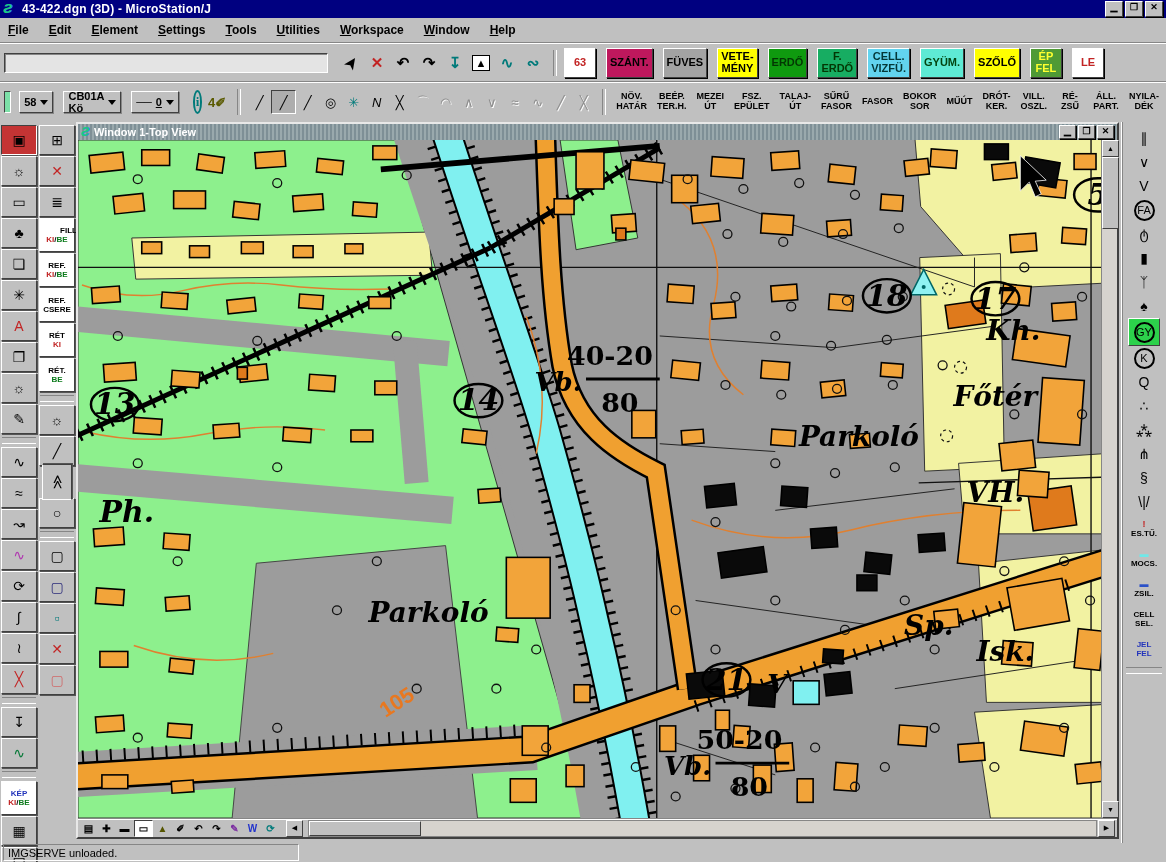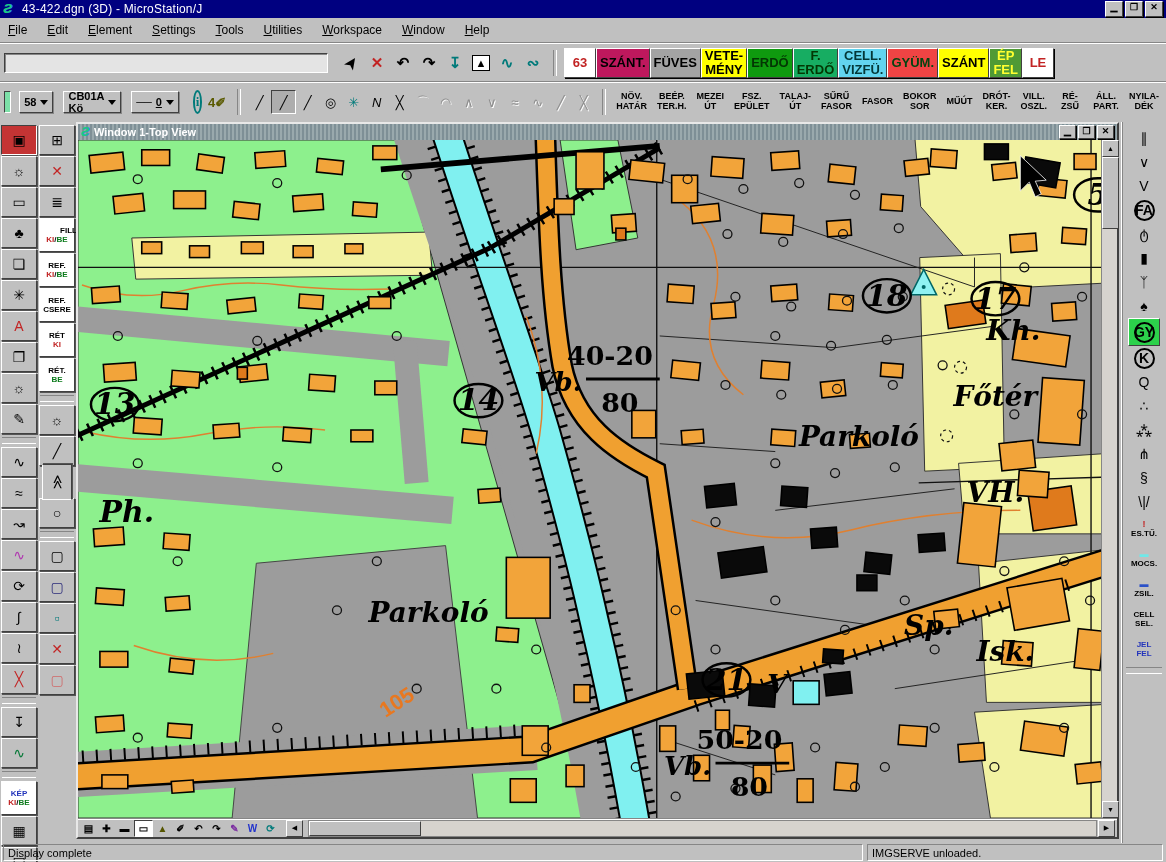--- a/index.html
+++ b/index.html
@@ -3,40 +3,40 @@
 <meta charset="utf-8">
 <style>
   html,body{margin:0;padding:0;}
   body{width:1166px;height:862px;overflow:hidden;background:#c0c0c0;
        font-family:"Liberation Sans",sans-serif;-webkit-font-smoothing:none;}
   .app{position:relative;width:1166px;height:862px;background:#c0c0c0;display:flex;flex-direction:column;}
   
   .titlebar{height:18px;background:#000080;color:#fff;display:flex;align-items:center;gap:5px;padding:0 3px;flex:none;}
   .app-icon{width:14px;height:14px;background:#000080;color:#19d27a;font-weight:bold;font-size:13px;line-height:13px;
             font-style:italic;text-shadow:1px 0 #2f7df0;flex:none;}
-  .tb-title{font-size:12px;font-weight:normal;letter-spacing:.2px;}
+  .tb-title{font-size:12px;font-weight:bold;letter-spacing:.2px;}
   .win-btns{margin-left:auto;display:flex;gap:2px;}
   .wbtn{width:16px;height:14px;background:#c0c0c0;border:1px solid;border-color:#fff #404040 #404040 #fff;
         box-shadow:1px 1px 0 #000;font-size:9px;line-height:11px;text-align:center;color:#000;font-weight:bold;}
   
   .menubar{height:24px;display:flex;align-items:center;gap:20px;padding-left:8px;flex:none;border-bottom:1px solid #868686;box-shadow:0 1px 0 #fff;}
-  .menu-item{display:inline-block;font-size:12px;color:#000;}
+  .menu-item{display:inline-block;font-size:12px;color:#000;font-weight:bold;}
   .menu-item::first-letter{text-decoration:underline;}
   
   .tbrow{display:flex;align-items:center;gap:2px;padding:2px 4px;flex:none;border-top:1px solid #fff;}
   .tb1{height:33px;}
   .tb2{height:36px;border-top:1px solid #868686;box-shadow:inset 0 1px 0 #fff;}
   .keyin{width:316px;height:18px;border:1px solid;border-color:#404040 #fff #fff #404040;box-shadow:inset 1px 1px 0 #868686;
          background:#e4e4e4;margin-right:8px;font-size:12px;padding:0 3px;}
   .ibtn{width:26px;height:24px;display:flex;align-items:center;justify-content:center;font-size:15px;color:#000;background:transparent;}
   .ibtn.boxed span{border:1px solid #000;background:#fff;padding:0 3px;font-size:11px;line-height:14px;}
   .sep{width:2px;height:26px;border-left:1px solid #868686;border-right:1px solid #fff;margin:0 5px;flex:none;}
   .lu-btn{height:26px;min-width:24px;padding:1px 3px;display:flex;align-items:center;justify-content:center;
           border:1px solid;border-color:#fff #404040 #404040 #fff;box-shadow:1px 1px 0 #000;
-          font-size:13px;font-weight:bold;line-height:1.05;text-align:center;white-space:pre-line;margin-right:0;}
+          font-size:11px;font-weight:bold;line-height:1.05;text-align:center;white-space:pre-line;margin-right:10px;}
   .drop{height:20px;display:flex;align-items:center;gap:4px;padding:0 4px;background:#c0c0c0;margin-right:8px;
         border:1px solid;border-color:#fff #404040 #404040 #fff;box-shadow:1px 1px 0 #868686;font-size:11px;font-weight:bold;}
   .darr{width:0;height:0;border:4px solid transparent;border-top:5px solid #000;margin-top:5px;}
   .swatch{width:20px;height:20px;border:1px solid;border-color:#404040 #fff #fff #404040;margin-right:6px;}
   .info-circle{width:20px;height:20px;border:2px solid #007a7a;border-radius:50%;color:#007a7a;font-weight:bold;
                font-family:"Liberation Serif",serif;font-size:13px;display:flex;align-items:center;justify-content:center;margin:0 4px;}
   .pen4{font-size:13px;font-weight:bold;color:#5a5a00;margin-right:4px;}
   .ltool{width:23px;height:22px;display:flex;align-items:center;justify-content:center;font-size:13px;color:#000;}
   .ltool.pressed{border:1px solid;border-color:#404040 #fff #fff #404040;background:#adadad;}
   .ltool.disabled{color:#8e8e8e;text-shadow:1px 1px 0 #fff;}
@@ -48,21 +48,21 @@
   .tool{width:34px;height:28px;flex:none;display:flex;align-items:center;justify-content:center;font-size:14px;color:#000;
         background:#c0c0c0;border:1px solid;border-color:#fff #404040 #404040 #fff;box-shadow:1px 1px 0 #555;margin-bottom:1px;}
   .tool.label{font-size:8px;font-weight:bold;line-height:1.15;white-space:pre-line;text-align:center;background:#fff;height:32px;}
   .tool.active{background:#c43434;border-color:#404040 #fff #fff #404040;}
   .tdiv{width:34px;height:5px;border-top:1px solid #868686;border-bottom:1px solid #fff;margin:2px 0 3px;flex:none;}
   
   .rtb{width:44px;flex:none;display:flex;flex-direction:column;align-items:center;padding-top:4px;
        border-left:1px solid #fff;box-shadow:inset 1px 0 0 #868686;}
   .rtool{width:38px;height:24px;flex:none;display:flex;flex-direction:column;align-items:center;justify-content:center;
          font-size:14px;line-height:1;color:#000;}
-  .rtool .circ{width:17px;height:17px;border:2px solid #000;border-radius:50%;font-size:14px;font-weight:bold;
+  .rtool .circ{width:17px;height:17px;border:2px solid #000;border-radius:50%;font-size:11px;font-weight:normal;
                display:flex;align-items:center;justify-content:center;}
   .rtool.greenbtn{background:#2cd14b;border:1px solid;border-color:#fff #404040 #404040 #fff;width:30px;height:26px;}
   .rtool.lbl{height:30px;font-size:8px;font-weight:bold;line-height:1.15;white-space:pre-line;text-align:center;}
   .rtool .mark{font-size:9px;font-weight:bold;line-height:1;}
   .rdiv{width:36px;height:5px;border-top:1px solid #868686;border-bottom:1px solid #fff;margin:3px 0;flex:none;}
   
   .map-window{flex:1;display:flex;flex-direction:column;margin:0 2px 4px 0;min-width:0;
               border:2px solid;border-color:#e8e8e8 #404040 #404040 #e8e8e8;background:#c0c0c0;}
   .mw-title{height:16px;flex:none;display:flex;align-items:center;gap:5px;padding:0 3px;color:#fff;
             font-size:11px;font-weight:bold;
@@ -147,22 +147,22 @@
         <span class="lu-btn" style="background: rgb(255, 255, 255); color: rgb(194, 36, 36);">63</span>
         <span class="lu-btn" style="background: #be185d; color: rgb(0, 0, 0);">SZÁNT.</span>
         <span class="lu-btn" style="background: #a3a3a3; color: rgb(0, 0, 0);">FÜVES</span>
         <span class="lu-btn" style="background: rgb(255, 255, 0); color: rgb(0, 0, 0);">VETE-
 MÉNY</span>
         <span class="lu-btn" style="background: rgb(15, 154, 15); color: rgb(3, 55, 3);">ERDŐ</span>
         <span class="lu-btn" style="background: rgb(23, 173, 98); color: rgb(3, 55, 3);">F.
 ERDŐ</span>
         <span class="lu-btn" style="background: rgb(98, 212, 239); color: rgb(3, 55, 55);">CELL.
 VIZFÜ.</span>
-        <span class="lu-btn" style="background: #ef4444; color: rgb(3, 68, 16);">GYÜM.</span>
-        <span class="lu-btn" style="background: rgb(255, 255, 0); color: rgb(0, 0, 0);">SZÁNT</span>
+        <span class="lu-btn" style="background: #5eead4; color: rgb(3, 68, 16);">GYÜM.</span>
+        <span class="lu-btn" style="background: rgb(255, 255, 0); color: rgb(0, 0, 0);">SZŐLŐ</span>
         <span class="lu-btn" style="background: rgb(79, 154, 53); color: rgb(255, 255, 48);">ÉP
 FEL</span>
         <span class="lu-btn" style="background: rgb(255, 255, 255); color: rgb(194, 36, 36);">LE</span>
       </span>
   </div>
 
   <div class="tbrow tb2">
     <span class="swatch" id="color-swatch" style="background: rgb(124, 224, 168);"></span>
     <span class="drop">
       <span>58</span>
@@ -616,16 +616,15 @@
         <span class="rtool lbl"><span class="mark" style="color: rgb(194, 36, 36);">!</span><span><span style="color: rgb(0, 0, 0);">ES.TŰ.</span></span></span>
         <span class="rtool lbl"><span class="mark" style="color: rgb(111, 232, 232);">▬</span><span><span style="color: rgb(0, 0, 0);">MOCS.</span></span></span>
         <span class="rtool lbl"><span class="mark" style="color: rgb(42, 80, 200);">▬</span><span><span style="color: rgb(0, 0, 0);">ZSIL.</span></span></span>
         <span class="rtool lbl"><span><span style="color: rgb(0, 0, 0);">CELL</span><br><span style="color: rgb(0, 0, 0);">SEL.</span></span></span>
         <span class="rtool lbl"><span><span style="color: rgb(34, 51, 187);">JEL</span><br><span style="color: rgb(34, 51, 187);">FEL</span></span></span>
         <span class="rdiv"></span>
       </div>
   </div>
 
   <div class="statusbar">
-    <span class="spanel left">Display complete</span>
     <span class="spanel right">IMGSERVE unloaded.</span>
   </div>
 </div>
 
 </body></html>

